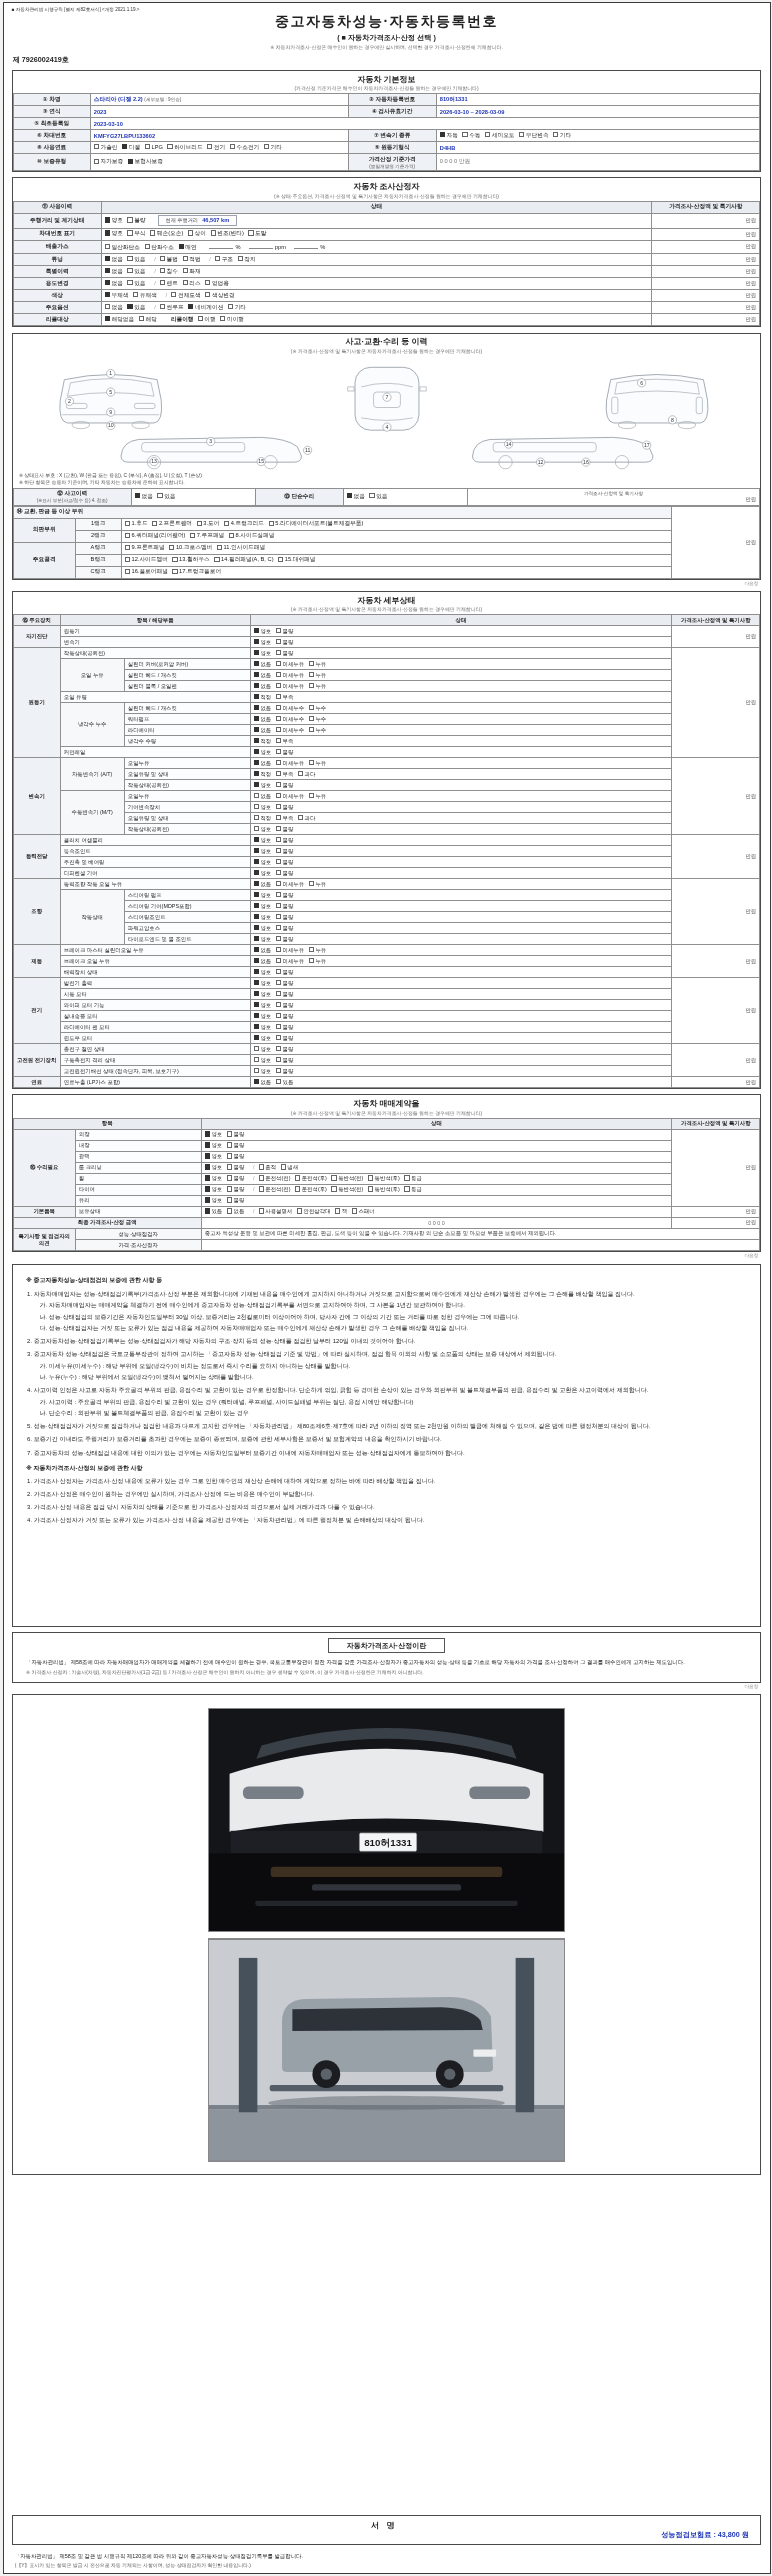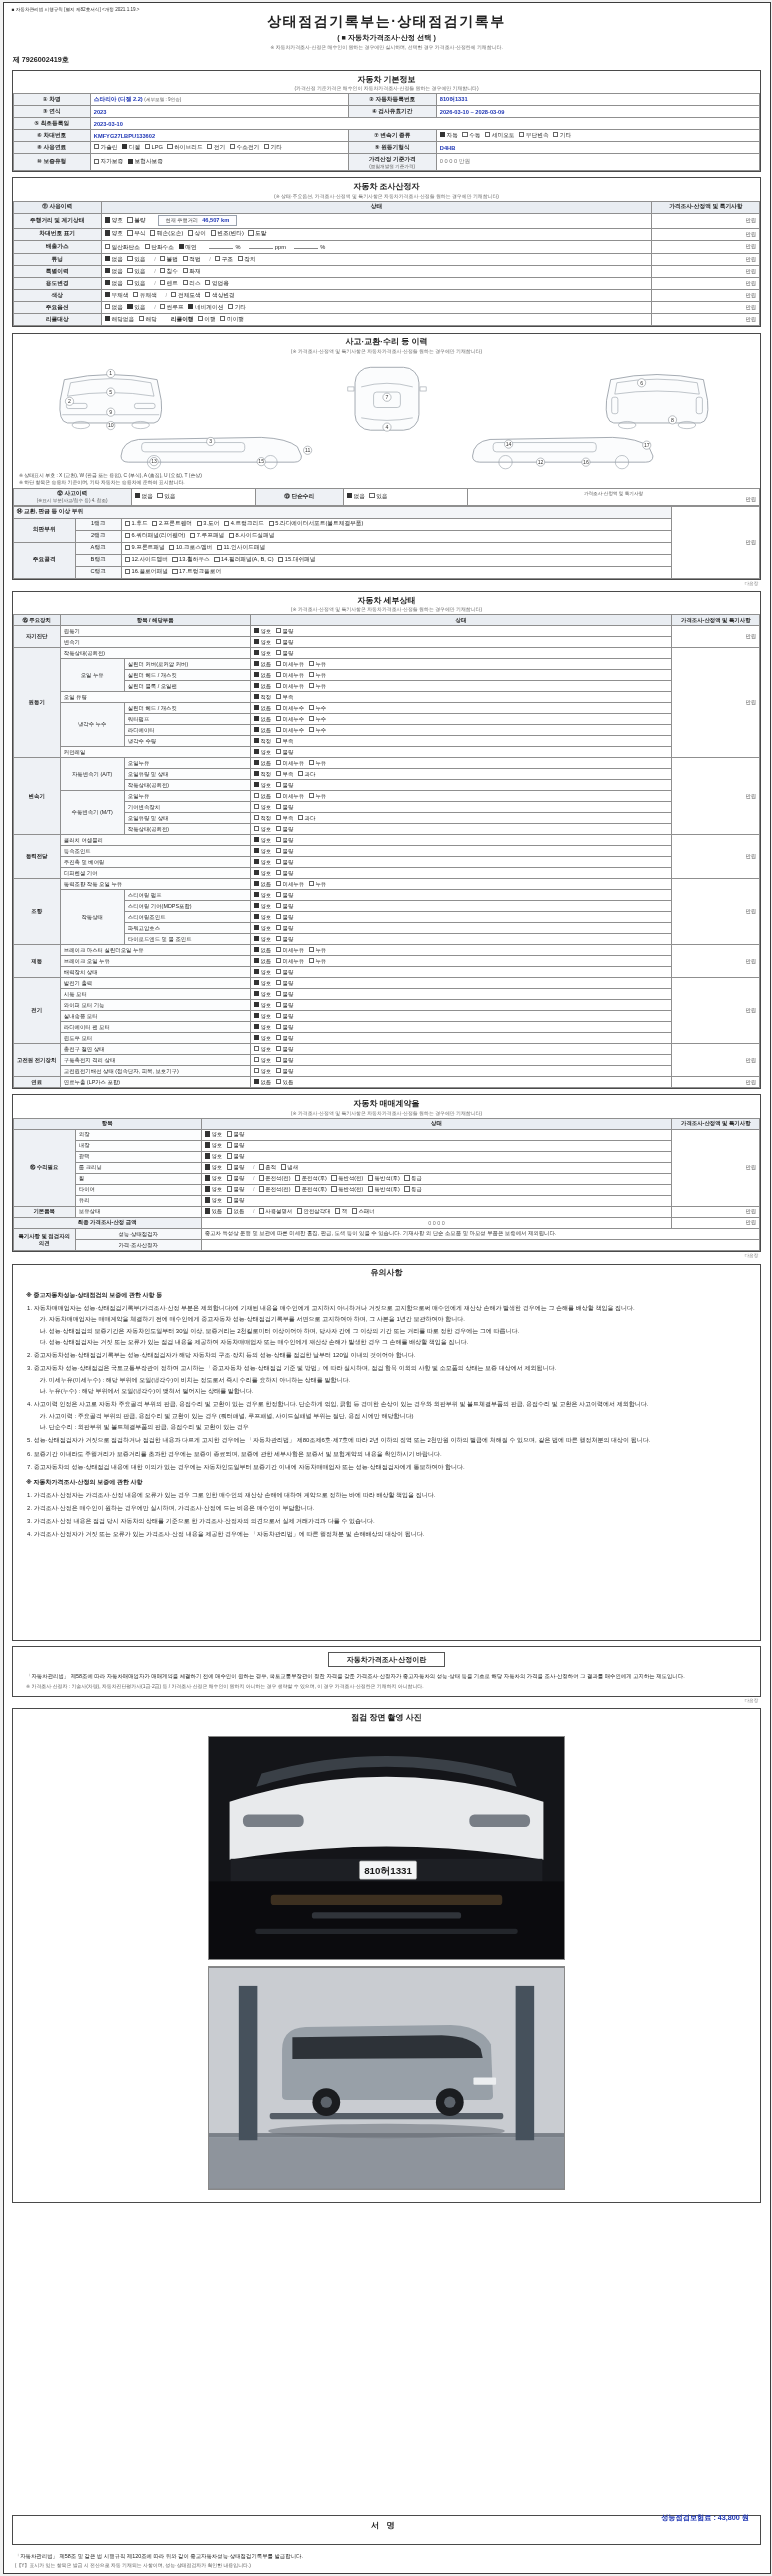--- a/index.html
+++ b/index.html
@@ -46,33 +46,33 @@
   .n2{margin:1px 0 0 13.4px;}
   .pr-box{padding:5.2px 13.4px 7.2px;text-align:center;}
   .pr-title{display:inline-block;border:0.6px solid #555;padding:1.5px 17.5px;font-weight:bold;font-size:7px;}
   .pr-body{text-align:left;font-size:5.4px;line-height:1.6;margin-top:4.6px;color:#222;}
   .pr-note{text-align:left;font-size:4.9px;color:#555;margin-top:2.6px;}
   .photos-body{padding:6.2px 0 12.4px;}
   .photo{display:block;margin:6.2px auto 0;border:0.5px solid #888;background:#111;}
   .nextpage{text-align:right;font-size:4.6px;color:#888;padding:1px 3.1px 0;}
   .sign-box{position:absolute;left:8.2px;right:8.2px;bottom:28px;height:30px;border:0.7px solid #4a4a4a;padding:3.1px 9.3px;box-sizing:border-box;margin-top:20px;}
   .sign-title{text-align:center;font-size:8.2px;font-weight:bold;letter-spacing:7.2px;margin-top:1px;}
-  .sign-fee{position:absolute;right:11.3px;bottom:21px;font-size:7.2px;font-weight:bold;color:#1f36b5;}
+  .sign-fee{position:absolute;right:11.3px;bottom:4px;font-size:7.2px;font-weight:bold;color:#1f36b5;}
   .foot{position:absolute;left:11.3px;right:11.3px;bottom:5.2px;}
   .foot .f1{font-size:5.4px;color:#222;}
   .foot .f2{font-size:4.9px;color:#555;margin-top:1.5px;}
   .remark-text{font-size:5.4px;color:#333;line-height:1.45;}
 </style>
 </head>
 <body>
 
 <div class="page">
 
   <div class="ruleref">■ 자동차관리법 시행규칙 [별지 제82호서식] &lt;개정 2021.1.19.&gt;</div>
-  <div class="doc-title">상태점검기록부는·상태점검기록부</div>
+  <div class="doc-title">중고자동차성능·자동차등록번호</div>
   <div class="select-line">( ■ 자동차가격조사·산정 선택 )</div>
   <div class="select-note">※ 자동차가격조사·산정은 매수인이 원하는 경우에만 실시하며, 선택한 경우 가격조사·산정란에 기재합니다.</div>
   <div class="doc-no">제 7926002419호</div>
 
   <div class="sec">
     <div class="sec-head">자동차 기본정보</div>
     <div class="sec-note">(가격산정 기준가격은 매수인이 자동차가격조사·산정을 원하는 경우에만 기재합니다)</div>
     <table class="frm">
       <colgroup>
           <col style="width:77px">
@@ -611,21 +611,20 @@
       <tr>
         <td class="sub">가격·조사산정자</td>
         <td colspan="2" class="remark-text"></td>
       </tr>
     </tbody>
       </table>
   </div>
   <div class="nextpage">다음장</div>
 
   <div class="sec">
-    <div class="sec-head">유의사항</div>
     <div class="notice-body">
 
         <div class="nh">※ 중고자동차성능·상태점검의 보증에 관한 사항 등</div>
 
         <div class="n1">1. 자동차매매업자는 성능·상태점검기록부(가격조사·산정 부분은 제외합니다)에 기재된 내용을 매수인에게 고지하지 아니하거나 거짓으로 고지함으로써 매수인에게 재산상 손해가 발생한 경우에는 그 손해를 배상할 책임을 집니다.</div>
 
         <div class="n2">가. 자동차매매업자는 매매계약을 체결하기 전에 매수인에게 중고자동차 성능·상태점검기록부를 서면으로 고지하여야 하며, 그 사본을 1년간 보관하여야 합니다.</div>
 
         <div class="n2">나. 성능·상태점검의 보증기간은 자동차인도일부터 30일 이상, 보증거리는 2천킬로미터 이상이어야 하며, 당사자 간에 그 이상의 기간 또는 거리를 따로 정한 경우에는 그에 따릅니다.</div>
 
@@ -666,21 +665,20 @@
   <div class="sec">
     <div class="pr-box">
       <div class="pr-title">자동차가격조사·산정이란</div>
       <div class="pr-body">「자동차관리법」 제58조에 따라 자동차매매업자가 매매계약을 체결하기 전에 매수인이 원하는 경우, 국토교통부장관이 정한 자격을 갖춘 가격조사·산정자가 중고자동차의 성능·상태 등을 기초로 해당 자동차의 가격을 조사·산정하여 그 결과를 매수인에게 고지하는 제도입니다.</div>
       <div class="pr-note">※ 가격조사·산정자 : 기술사(차량), 자동차진단평가사(1급·2급) 등 / 가격조사·산정은 매수인이 원하지 아니하는 경우 생략할 수 있으며, 이 경우 가격조사·산정란은 기재하지 아니합니다.</div>
     </div>
   </div>
   <div class="nextpage">다음장</div>
 
   <div class="sec">
-    <div class="sec-head">점검 장면 촬영 사진</div>
     <div class="photos-body">
       <svg class="photo" width="355" height="222" viewBox="0 0 690 430" xmlns="http://www.w3.org/2000/svg">
         <rect x="0" y="0" width="690" height="430" fill="#141519"></rect>
         <path d="M40 125 Q345 28 650 125 L650 238 Q345 186 40 238 Z" fill="#e8eaec"></path>
         <path d="M92 96 Q345 18 598 96 L588 70 Q345 2 102 70 Z" fill="#3a4047"></path>
         <rect x="66" y="150" width="118" height="24" rx="10" fill="#787e86"></rect>
         <rect x="506" y="150" width="118" height="24" rx="10" fill="#787e86"></rect>
         <rect x="42" y="236" width="606" height="44" fill="#1d1f24"></rect>
         <rect x="292" y="240" width="112" height="36" rx="3" fill="#f4f5f6" stroke="#444"></rect>
         <text x="348" y="265" font-size="19" font-weight="bold" fill="#1a1a1a" text-anchor="middle">810허1331</text>

